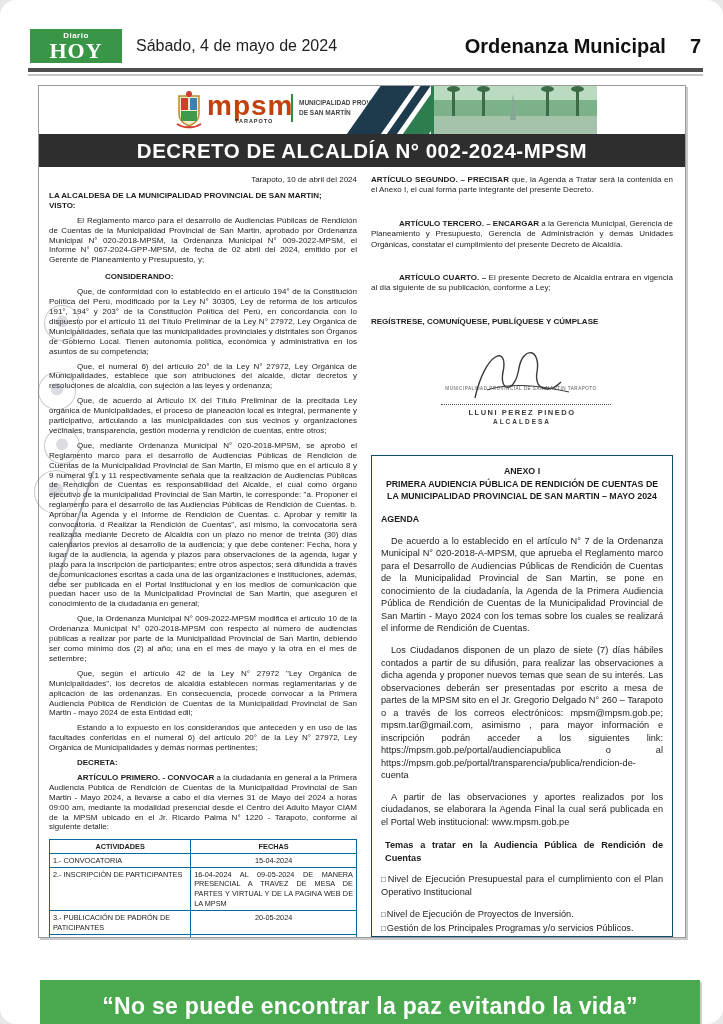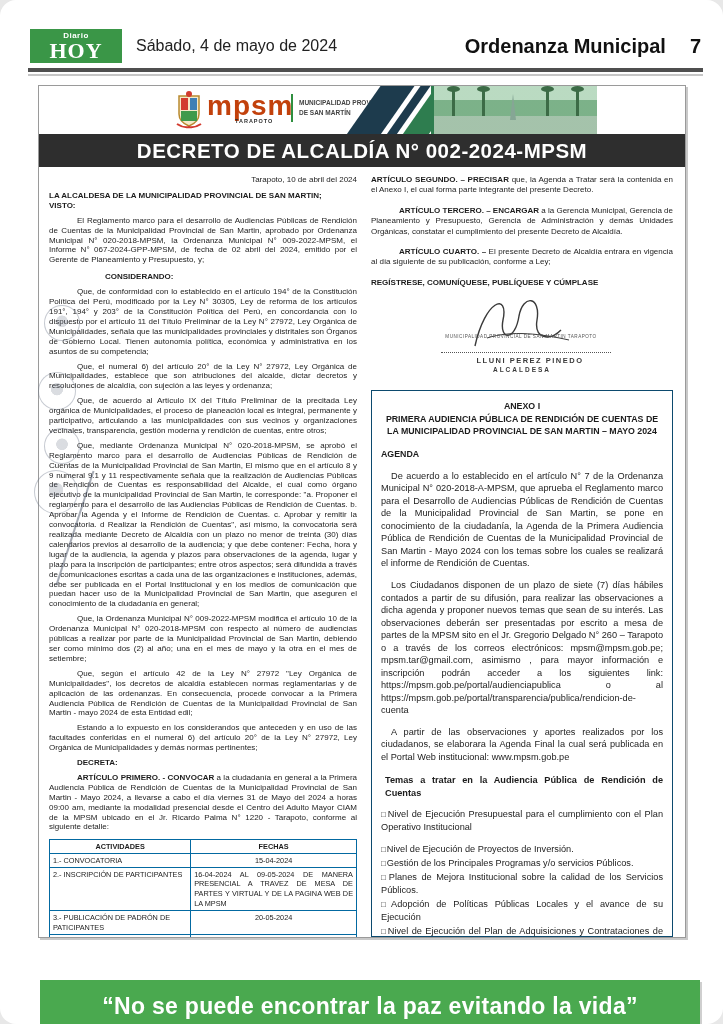--- a/index.html
+++ b/index.html
@@ -48,21 +48,21 @@
   .monument { position:absolute; left:76px; top:8px; width:6px; height:26px; background:#86a695; clip-path:polygon(50% 0,100% 100%,0 100%); }
 
   
   .title-bar { height:33px; background:#2e2e2e; color:#fff; display:flex; align-items:center; justify-content:center;
     font-weight:bold; font-size:20.5px; letter-spacing:.5px; }
 
   
   .doc-body { display:flex; gap:14px; padding:8px 10px 0 10px; height:770px; overflow:hidden; }
   .col { overflow:hidden; }
   .col-left  { width:308px; font-size:8px; line-height:1.24; text-align:justify; }
-  .col-right { width:302px; font-size:8px; line-height:1.3; text-align:justify; display:flex; flex-direction:column; }
+  .col-right { width:302px; font-size:8px; line-height:1.3; text-align:justify; display:flex; flex-direction:column;gap:13px; }
 
   .dateline { text-align:right; margin-bottom:6px; }
   .b { font-weight:bold; }
   .para { margin-top:5px; text-indent:28px; }
   .para.noind { text-indent:0; }
   .considerando-label { font-weight:bold; margin:7px 0 2px 56px; }
   .decreta-label { font-weight:bold; margin-top:5px; text-indent:28px; }
 
   
   .act-table { width:100%; border-collapse:collapse; margin-top:7px; font-size:7.3px; }
@@ -71,21 +71,21 @@
   .act-table td.date-cell { text-align:justify; }
   .act-table td.center { text-align:center; }
   .col-act { width:46%; } .col-fec { width:54%; }
 
   
   .registrese { font-weight:bold; margin-top:10px; }
   .signature-block { position:relative; height:92px; margin-top:2px; text-align:center; }
   .sig-svg { position:absolute; left:86px; top:0; }
   .stamp-line { position:absolute; left:20px; top:44px; width:260px; font-size:4.6px; color:#555; letter-spacing:.5px; }
   .dotline { position:absolute; left:70px; top:62px; width:170px; border-top:1.5px dotted #555; }
-  .sig-name { position:absolute; left:8px; top:66px; width:100%; font-size:7.5px; font-weight:bold; letter-spacing:1.5px; color:#3a3a3a; }
+  .sig-name { position:absolute; left:0; top:66px; width:100%; font-size:7.5px; font-weight:bold; letter-spacing:1.5px; color:#3a3a3a; }
   .sig-role { position:absolute; left:0; top:76px; width:100%; font-size:6.5px; font-weight:bold; letter-spacing:2px; color:#3a3a3a; }
 
   .anexo-box { border:1px solid #0c4a6e; margin-top:8px; padding:10px 9px; flex:1; font-size:9.2px; line-height:1.36; overflow:hidden; }
   .anexo-heading { text-align:center; font-weight:bold; font-size:8.8px; }
   .anexo-sub { text-align:center; font-weight:bold; font-size:8.8px; margin-top:1px; line-height:1.3; }
   .agenda-label { font-weight:bold; margin-top:12px; font-size:8.8px; }
   .agenda-para { margin-top:9px; text-indent:10px; overflow-wrap:anywhere; }
   .temas-heading { font-weight:bold; margin-top:11px; margin-left:4px; font-size:9.2px; }
   .temas-list { list-style:none; margin-top:9px; }
   .temas-list li { margin-top:1.5px; text-align:justify; }

